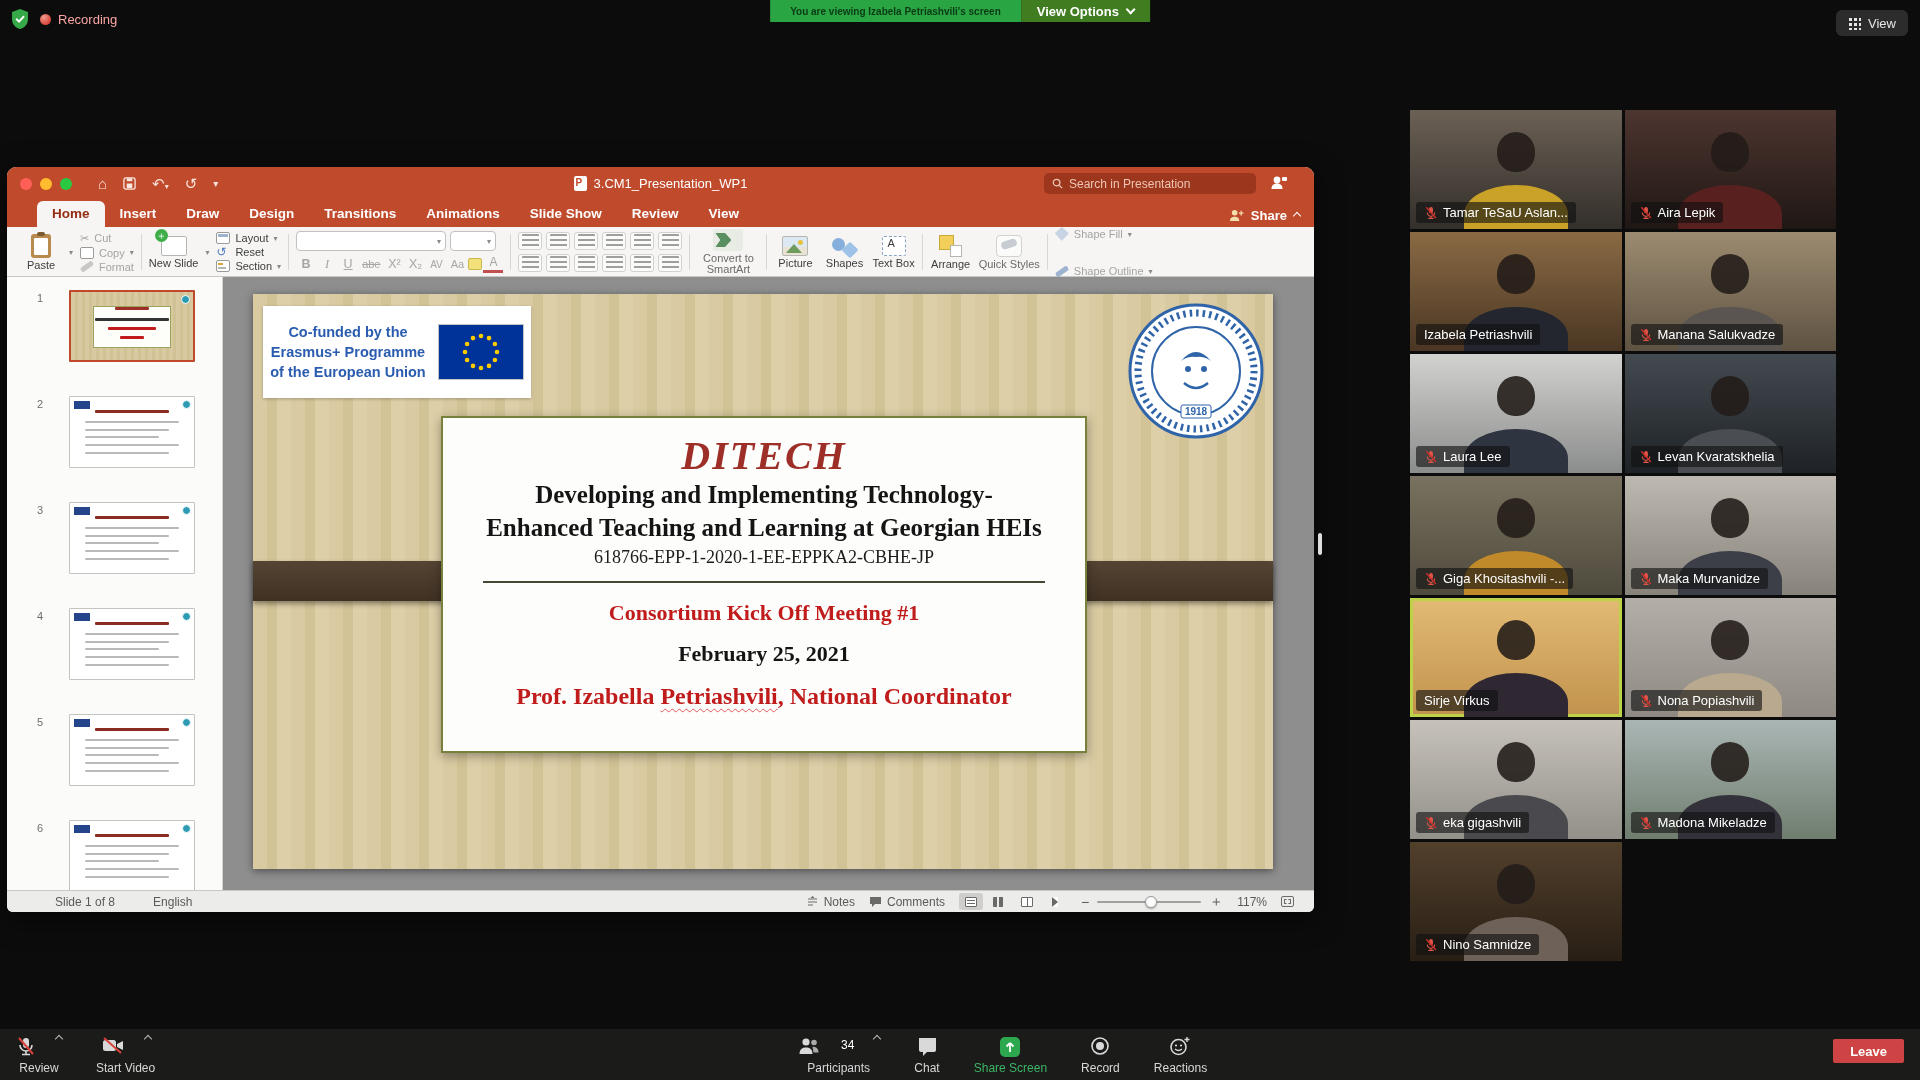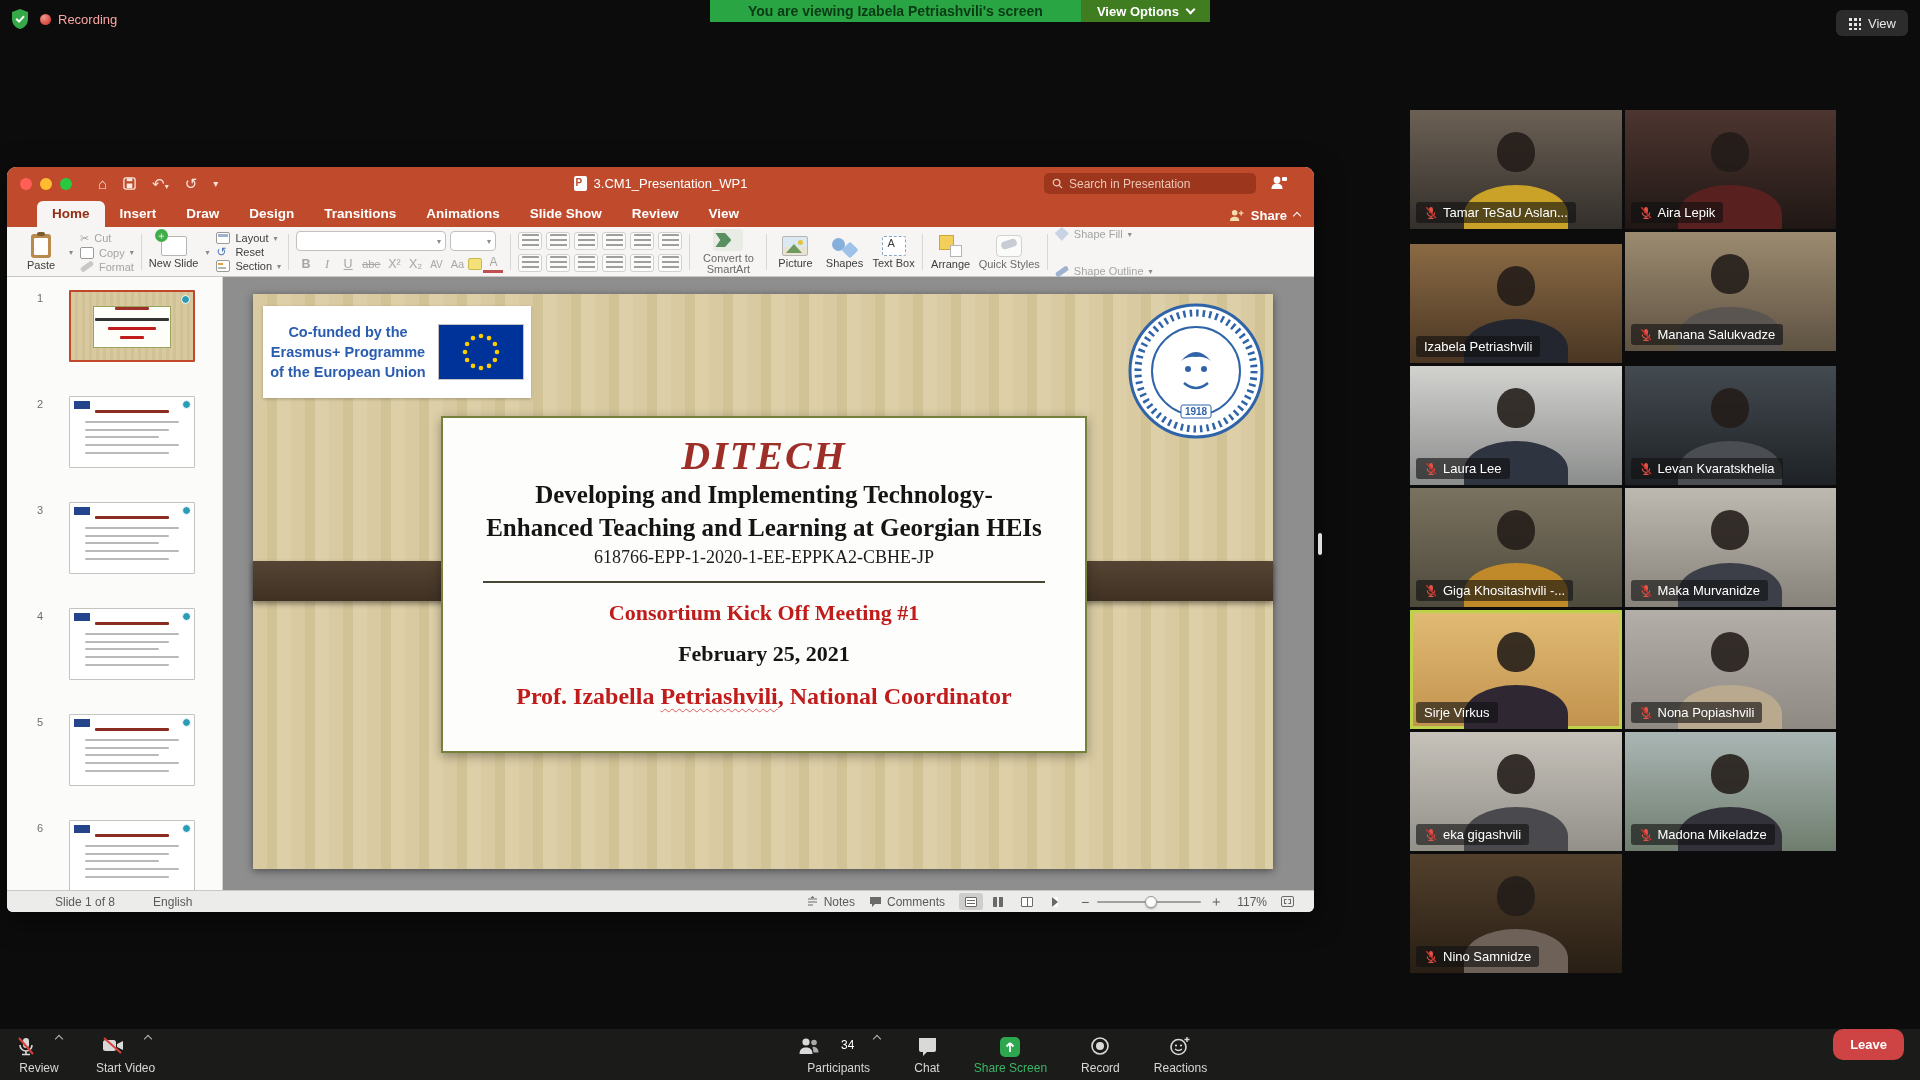--- a/index.html
+++ b/index.html
@@ -7,22 +7,22 @@
               font-family:"Liberation Sans", sans-serif; }
   #screen { position:relative; width:1920px; height:1080px; background:#0c0c0c; }
 
   
   #topbar { position:absolute; left:0; top:0; width:1920px; height:40px; }
   .shield { position:absolute; left:10px; top:8px; width:20px; height:22px; }
   .rec-wrap { position:absolute; left:40px; top:12px; display:flex; align-items:center; gap:7px; }
   .rec-dot { width:11px; height:11px; border-radius:50%; background:radial-gradient(circle at 35% 30%, #f09a8e, #d8463a 70%); }
   .rec-label { color:#fca5a5; font-size:13px; }
   #banner-wrap { position:absolute; left:50%; top:0; transform:translateX(-50%); display:flex; height:22px; }
-  #screen-banner { background:#2aa544; color:#0a3b15; font-weight:bold; font-size:14px;
-                   display:flex; align-items:center; padding:0 38px; }
+  #screen-banner { background:#2aa544; color:#0a3b15; font-weight:bold; font-size:10px;
+                   display:flex; align-items:center; padding:0 20px; }
   #view-options { background:#3f7d20; color:#fff; font-weight:bold; font-size:13px;
                   display:flex; align-items:center; gap:8px; padding:0 16px; cursor:default; }
   .chev-down { width:7px; height:7px; border-right:2px solid #fff; border-bottom:2px solid #fff;
                transform:rotate(45deg); margin-top:-3px; }
   .chev-up-sm { width:6px; height:6px; border-right:1.5px solid #bbb; border-top:1.5px solid #bbb;
                 transform:rotate(-45deg); display:inline-block; }
   #view-btn { position:absolute; right:12px; top:10px; background:#2c2c2c; border-radius:6px;
               height:26px; display:flex; align-items:center; gap:7px; padding:0 12px;
               color:#e6e6e6; font-size:13px; }
   .grid-ico { width:13px; height:13px;
@@ -195,22 +195,22 @@
 
   
   #toolbar { position:absolute; left:0; bottom:0; width:1920px; height:51px; background:#1b1b1a; }
   .tb-item { display:flex; flex-direction:column; align-items:center; justify-content:flex-end;
              height:51px; padding:5px 2px 5px; color:#d8d8d8; font-size:12px; gap:3px; }
   .tb-ico-row { display:flex; align-items:flex-start; gap:20px; height:22px; }
   #tb-left { position:absolute; left:14px; top:0; display:flex; gap:30px; }
   #tb-center { position:absolute; left:795px; top:0; display:flex; gap:30px; }
   .badge-count { color:#fff; font-size:12px; margin-top:2px; }
   #share-item .tb-lab { color:#3cb566; }
-  #leave-btn { position:absolute; right:16px; top:0; height:31px; background:#ce4343; color:#fff;
-               font-size:13px; font-weight:bold; border:none; border-radius:10px; padding:0 17px;
+  #leave-btn { position:absolute; right:16px; top:10px; height:24px; background:#ce4343; color:#fff;
+               font-size:13px; font-weight:bold; border:none; border-radius:2px; padding:0 17px;
                font-family:"Liberation Sans", sans-serif; }
 </style>
 </head>
 <body>
 
 <div id="screen">
 
   <div id="topbar">
     <svg class="shield" viewBox="0 0 20 22">
       <path d="M10 1 L18 4 V11 C18 16.5 14.5 19.8 10 21 C5.5 19.8 2 16.5 2 11 V4 Z" fill="#35a847"></path>
@@ -653,21 +653,21 @@
         <div class="sil-head"></div>
         <div class="pill">
           <svg width="14" height="14" viewBox="0 0 16 16">
             <rect x="5.8" y="1.2" width="4.4" height="7.2" rx="2.2" fill="#e05548"></rect>
             <path d="M3.8 7.5a4.2 4.2 0 0 0 8.4 0 M8 11.7v2.1 M5 14.2h6" fill="none" stroke="#e05548" stroke-width="1.3"></path>
             <line x1="2.6" y1="1.4" x2="13.6" y2="13.8" stroke="#c9302c" stroke-width="1.6"></line>
           </svg>
           <span>Aira Lepik</span>
         </div>
       </div>
-      <div class="tile" style="background: linear-gradient(rgb(138, 106, 68), rgb(74, 54, 35)); margin-top: 12px;">
+      <div class="tile" style="background: linear-gradient(rgb(138, 106, 68), rgb(74, 54, 35));">
         <div class="sil-body" style="background: rgb(35, 38, 46);"></div>
         <div class="sil-head"></div>
         <div class="pill">
           <span>Izabela Petriashvili</span>
         </div>
       </div>
       <div class="tile" style="background: linear-gradient(rgb(156, 139, 112), rgb(94, 82, 66));">
         <div class="sil-body" style="background: rgb(90, 85, 80);"></div>
         <div class="sil-head"></div>
         <div class="pill">

